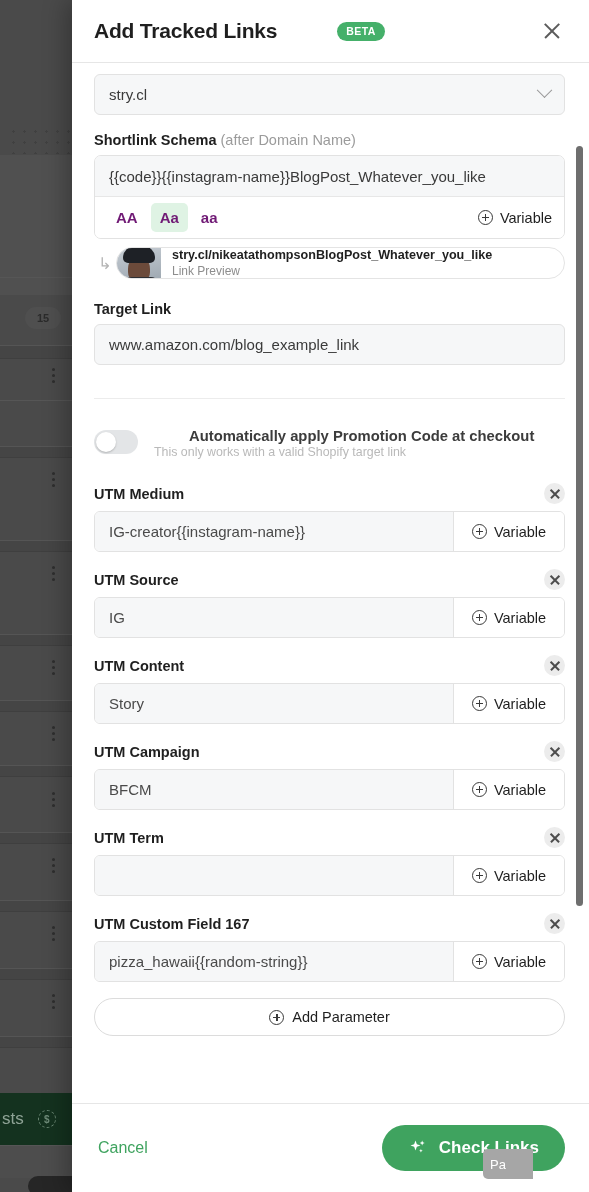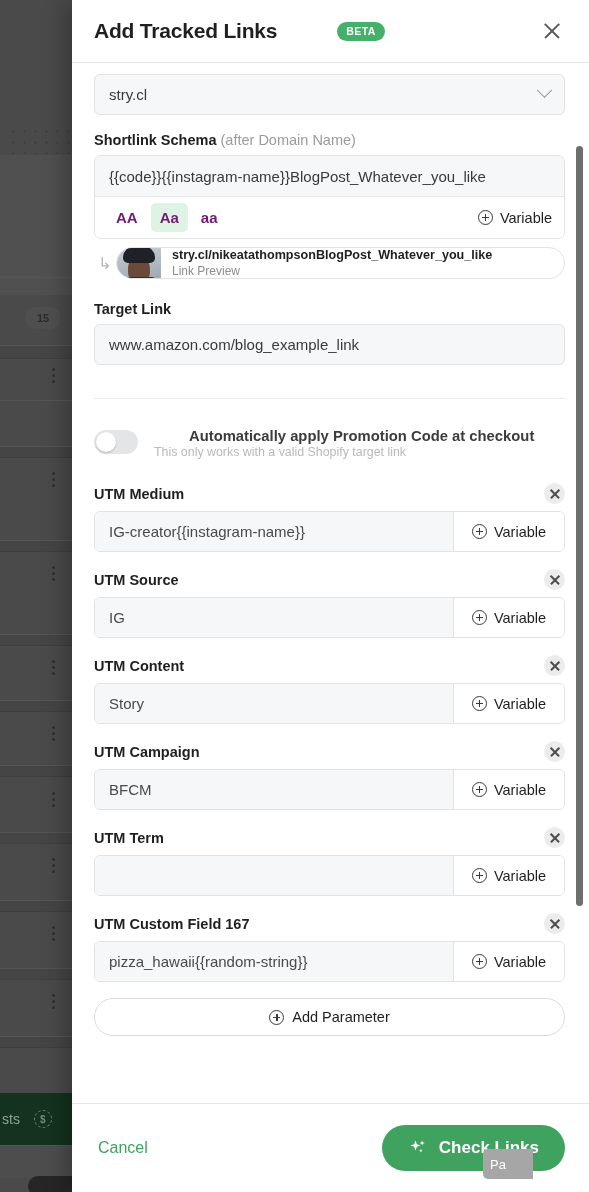--- a/index.html
+++ b/index.html
@@ -45,21 +45,21 @@
     background: #4f4f4f; border-radius: 11px;
     color: #2b2b2b; font-size: 11px; font-weight: bold;
     display: flex; align-items: center; justify-content: center;
   }
   .bg-greenbar {
     position: absolute; left: 0; width: 72px; height: 52px;
     background: #14321f;
     display: flex; align-items: center;
   }
   .bg-greenbar .gb-text {
-    color: #8fa396; font-size: 14px; margin-left: 2px;
+    color: #8fa396; font-size: 17px; margin-left: 2px;
   }
   .bg-coin {
     width: 18px; height: 18px; border-radius: 50%;
     border: 1.5px dashed #6d8a77;
     margin-left: 14px;
     display:flex; align-items:center; justify-content:center;
     color:#6d8a77; font-size:10px; font-weight:bold;
   }
   .bg-darkblob {
     position: absolute; background: #262626; border-radius: 10px;

